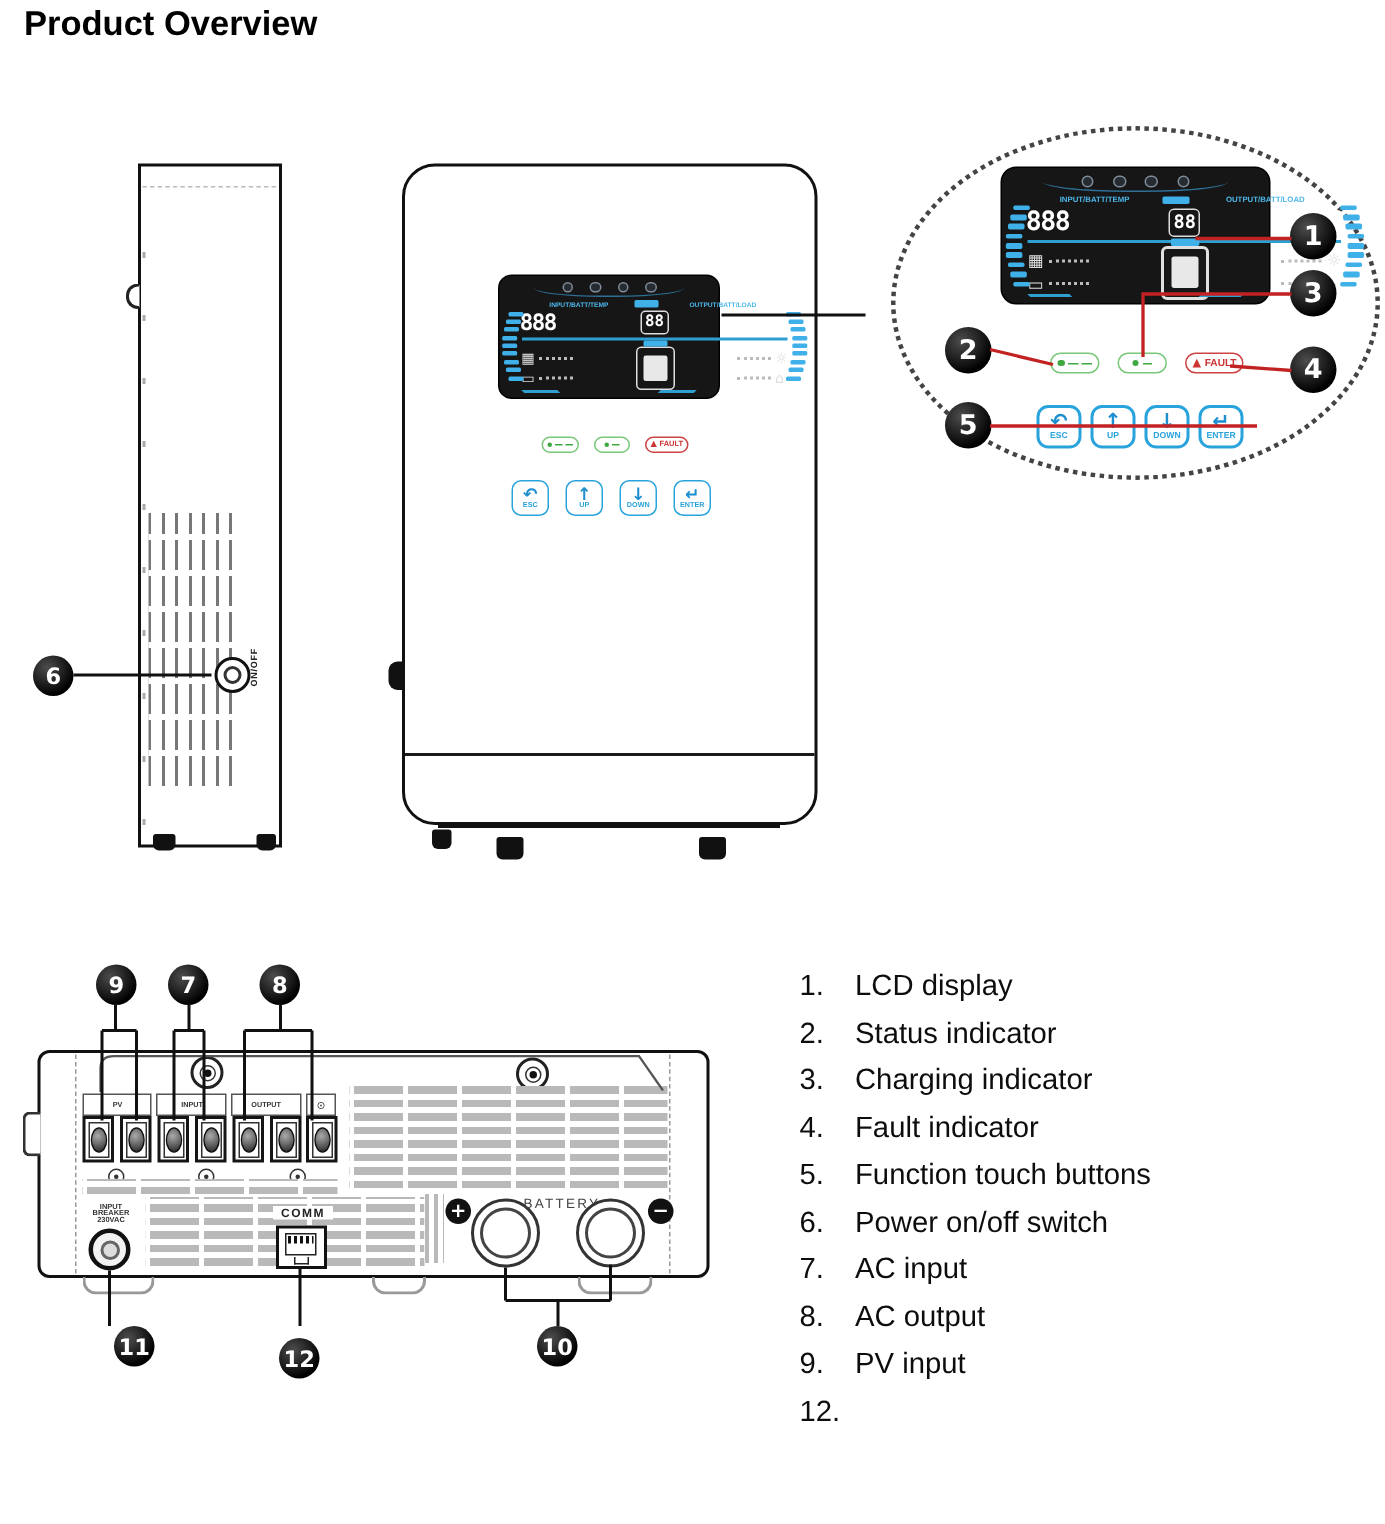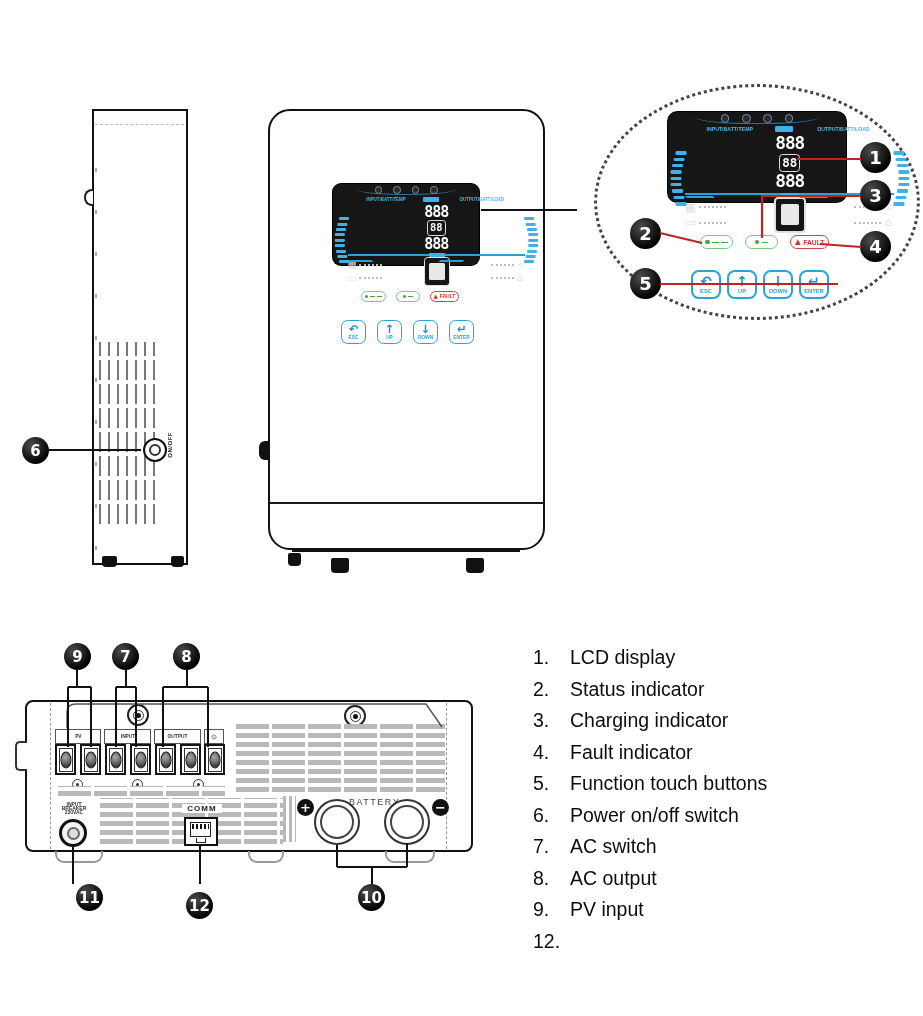--- a/index.html
+++ b/index.html
@@ -56,21 +56,21 @@
   .arc.left i:nth-child(1),.arc.left i:nth-child(9){transform:translateX(0.3em);}
   .arc.left i:nth-child(2),.arc.left i:nth-child(8){transform:translateX(0.13em);}
   .arc.left i:nth-child(4),.arc.left i:nth-child(5),.arc.left i:nth-child(6){transform:translateX(-0.12em);}
   .arc.right i:nth-child(1),.arc.right i:nth-child(9){transform:translateX(-0.3em);}
   .arc.right i:nth-child(2),.arc.right i:nth-child(8){transform:translateX(-0.13em);}
   .arc.right i:nth-child(4),.arc.right i:nth-child(5),.arc.right i:nth-child(6){transform:translateX(0.12em);}
   .lcd-center{flex:1;display:flex;flex-direction:column;}
   .lcd-labels{display:flex;align-items:center;justify-content:space-between;height:0.9em;padding:0 0.2em;}
   .lcd-label{font-size:0.85em;color:#4db7ea;font-weight:bold;transform:scale(0.52);transform-origin:center;white-space:nowrap;}
   .lcd-minibox{width:1.6em;height:0.5em;background:#3fb0e8;border-radius:0.1em;}
-  .lcd-digits{display:flex;align-items:center;justify-content:space-between;padding:0 0.1em;flex-direction:column;}
+  .lcd-digits{display:flex;align-items:center;justify-content:space-between;padding:0 0.1em;}
   .seg{font-family:"DejaVu Sans Mono",monospace;font-weight:bold;font-size:1.5em;color:#fff;letter-spacing:-1px;line-height:1.1;}
   .seg-box{font-family:"DejaVu Sans Mono",monospace;font-weight:bold;font-size:1.05em;color:#fff;
            border:0.14em solid #ddd;border-radius:0.3em;padding:0 0.18em;line-height:1.3;}
   .lcd-div{height:2px;background:#2e9fd0;margin:0.15em 0.2em;}
   .lcd-flow{flex:1;display:flex;align-items:center;justify-content:space-between;padding:0 0.2em;}
   .flow-col{display:flex;flex-direction:column;gap:0.35em;}
   .flow-row{display:flex;align-items:center;gap:0.25em;}
   .ficon{color:#ddd;font-size:0.95em;line-height:1;font-family:"DejaVu Sans",sans-serif;}
   .fdash{width:2.3em;border-top:2px dotted #bbb;}
   .inv{width:2.4em;height:2.7em;border:0.17em solid #e0e0e0;border-radius:0.35em;position:relative;background:#161616;}
@@ -161,20 +161,21 @@
   .pitem{display:flex;height:31.5px;align-items:center;font-size:19.5px;color:#0d0d0d;}
   .pnum{width:37px;flex:none;}
 
   svg.overlay{position:absolute;left:0;top:0;pointer-events:none;}
 </style>
 </head>
 <body>
 
 <div class="canvas">
 
+  <div class="abs title">Product Overview</div>
 
   <div class="abs side-body"></div>
   <div class="abs side-dash"></div>
   <div class="abs side-ticks"></div>
   <div class="abs side-hook"></div>
   <div class="abs side-vents"></div>
   <div class="abs onoff-outer">
       <div class="onoff-inner"></div>
     </div>
   <div class="abs onoff-label">ON/OFF</div>
@@ -515,21 +516,21 @@
     <div class="pitem">
         <span class="pnum">5.</span>
         <span>Function touch buttons</span>
       </div>
     <div class="pitem">
         <span class="pnum">6.</span>
         <span>Power on/off switch</span>
       </div>
     <div class="pitem">
         <span class="pnum">7.</span>
-        <span>AC switch</span>
+        <span>AC input</span>
       </div>
     <div class="pitem">
         <span class="pnum">8.</span>
         <span>AC output</span>
       </div>
     <div class="pitem">
         <span class="pnum">9.</span>
         <span>PV input</span>
       </div>
     <div class="pitem">

